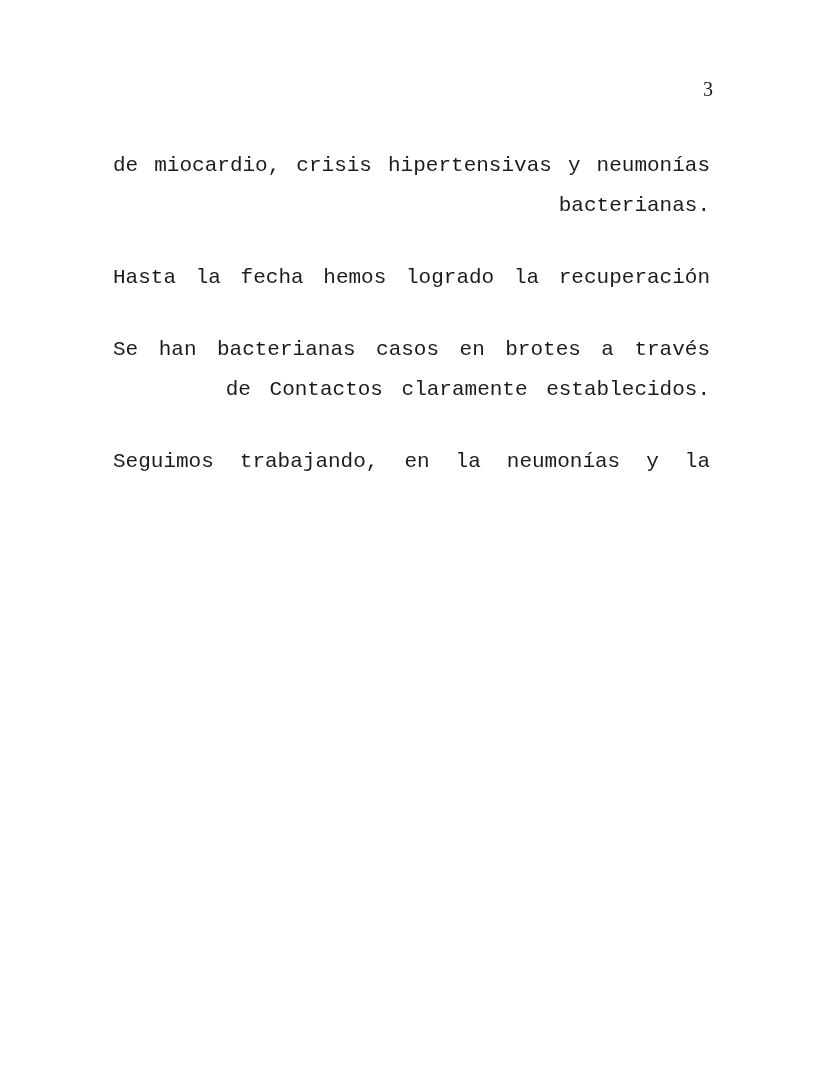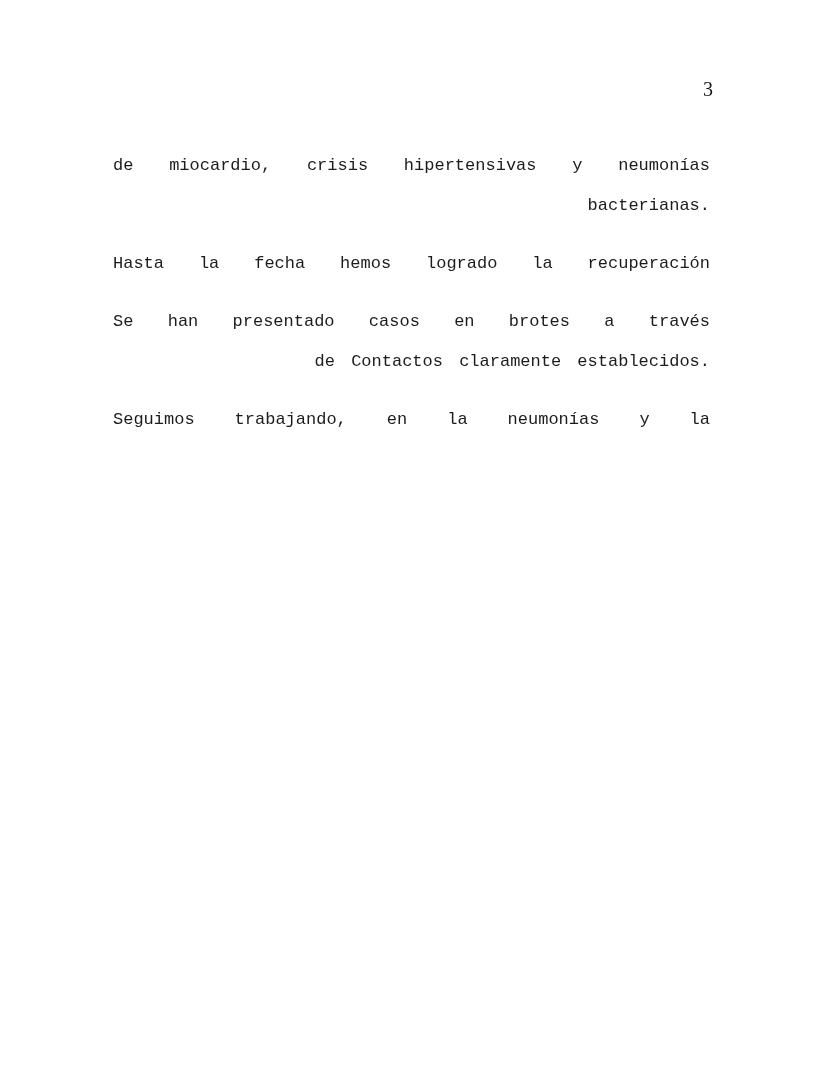--- a/index.html
+++ b/index.html
@@ -23,25 +23,25 @@
     font-family: "Liberation Serif", serif;
     font-size: 20px;
     color: #1a1a1a;
     line-height: 1;
   }
   .content {
     position: absolute;
     left: 113px;
     top: 146px;
     width: 597px;
-    font-size: 17px;
+    font-size: 21px;
     line-height: 40px;
     color: #1c1c1c;
   }
-  .para + .para { margin-top: 18px; }
+  .para + .para { margin-top: 32px; }
   .line {
     text-align: justify;
     text-align-last: justify;
     white-space: normal;
   }
   .line.last {
     text-align: right;
     text-align-last: auto;
     word-spacing: 6px;
   }
@@ -58,21 +58,21 @@
     <div class="para">
       <div class="line">de miocardio, crisis hipertensivas y neumonías</div>
       <div class="line last">bacterianas.</div>
     </div>
 
     <div class="para">
       <div class="line">Hasta la fecha hemos logrado la recuperación</div>
     </div>
 
     <div class="para">
-      <div class="line">Se han presentado casos en brotes a través</div>
+      <div class="line">Se han bacterianas casos en brotes a través</div>
       <div class="line last">de Contactos claramente establecidos.</div>
     </div>
 
     <div class="para">
       <div class="line">Seguimos trabajando, en la neumonías y la</div>
     </div>
 
   </div>
 </div>
 

